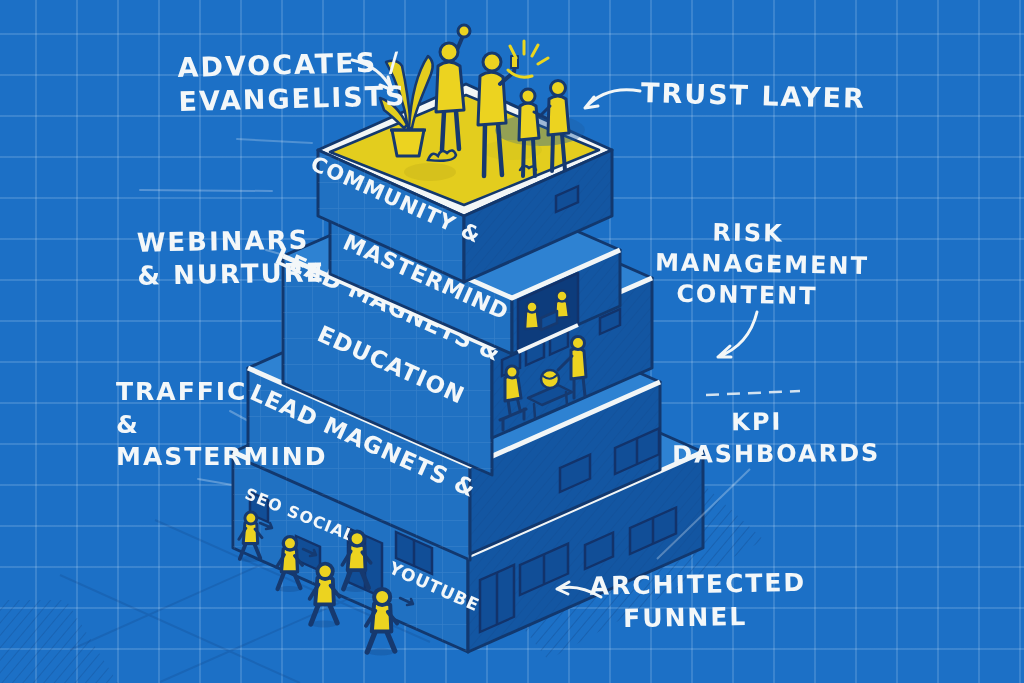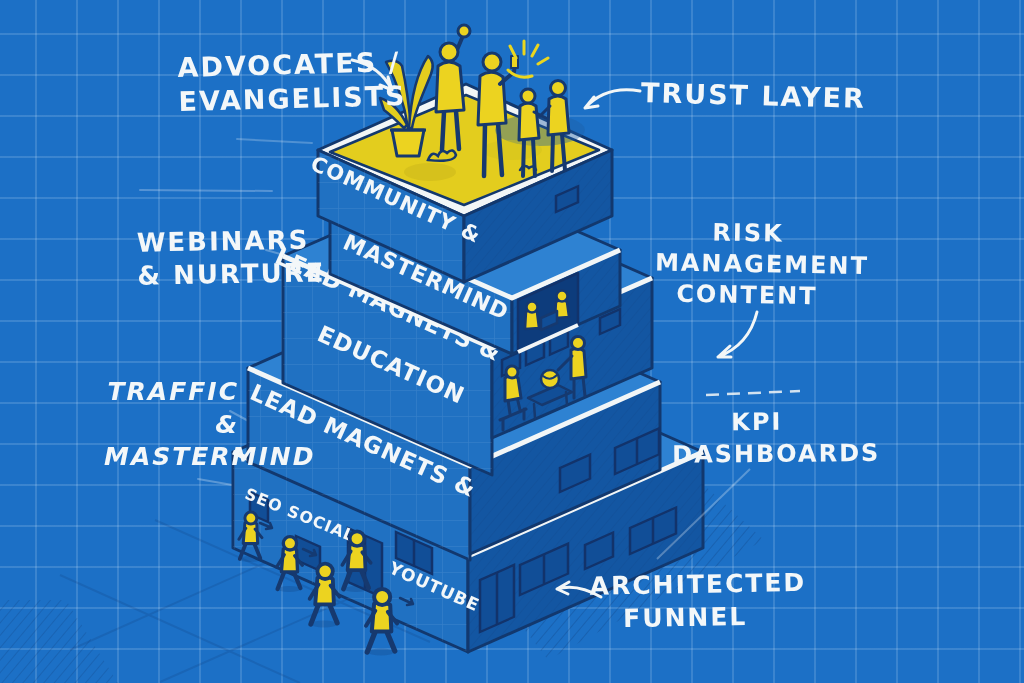--- a/index.html
+++ b/index.html
@@ -16,21 +16,21 @@
   svg.art{position:absolute;inset:0;z-index:1;}
   .note{
     position:absolute;z-index:3;color:#f3f7f9;font-weight:bold;
     letter-spacing:2px;line-height:1.25;white-space:nowrap;
   }
   .note .nl{display:block;}
   #note-advocates{left:178px;top:48px;font-size:27px;transform:rotate(-1.5deg);}
   #note-trust{left:641px;top:79px;font-size:27px;transform:rotate(1.5deg);}
   #note-webinars{left:137px;top:225px;font-size:26px;transform:rotate(-1deg);}
   #note-risk{left:655px;top:218px;width:185px;text-align:center;font-size:24px;line-height:1.3;transform:rotate(1deg);}
-  #note-traffic{left:104px;top:376px;width:135px;text-align:right;font-size:25px;line-height:1.3;font-style:italic;}
+  #note-traffic{left:116px;top:376px;width:135px;text-align:left;font-size:25px;line-height:1.3;}
   #note-kpi{left:672px;top:406px;width:170px;text-align:center;font-size:24px;line-height:1.35;transform:rotate(-.5deg);}
   #note-arch{left:590px;top:569px;width:190px;text-align:center;font-size:25px;line-height:1.3;transform:rotate(-1deg);}
   .band-text{fill:#f3f7f9;font-weight:bold;letter-spacing:1px;}
 </style>
 </head>
 <body>
 
 <div class="stage">
 
 <svg class="art" width="1024" height="683" viewBox="0 0 1024 683">

